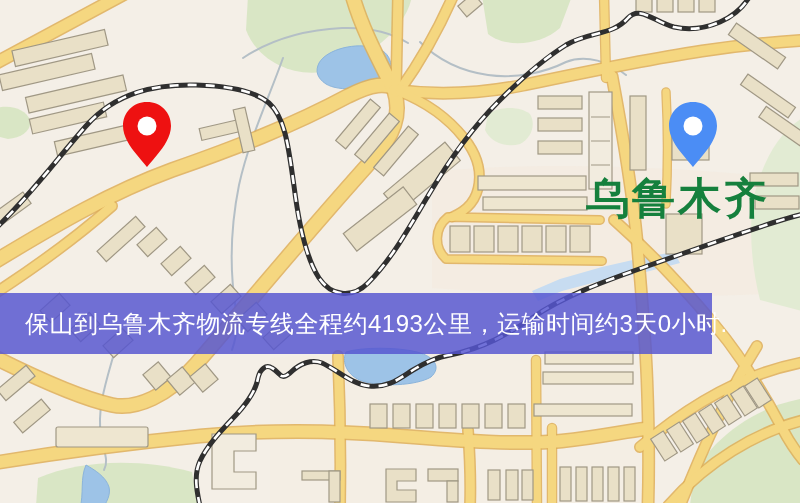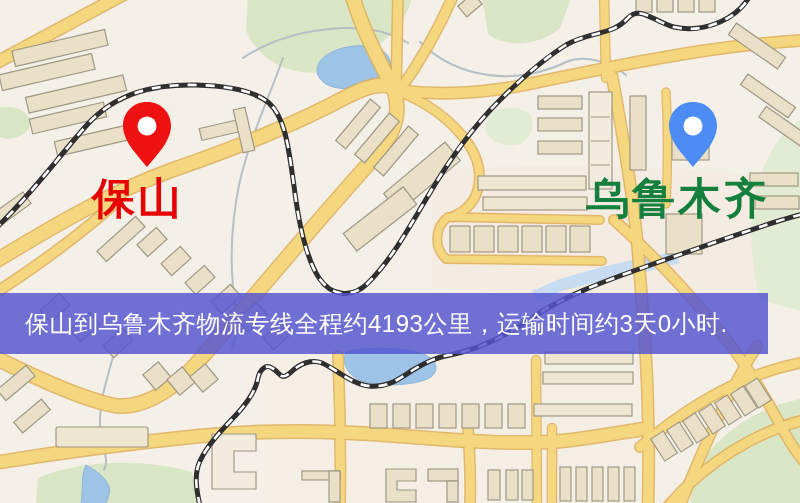--- a/index.html
+++ b/index.html
@@ -2,21 +2,21 @@
 <html><head>
 <meta charset="utf-8">
 <style>
   html,body{margin:0;padding:0;background:#ddd;}
   .map-wrap{
     position:relative;width:800px;height:503px;overflow:hidden;
     background:#f4efe7;font-family:"Liberation Sans",sans-serif;
   }
   svg.map-svg{position:absolute;left:0;top:0;filter:blur(0.3px) saturate(0.97);}
   .route-banner{
-    position:absolute;left:0;top:293px;width:768px;height:61px;
+    position:absolute;left:0;top:293px;width:712px;height:61px;
     background:rgba(86,86,208,0.84);
     display:flex;align-items:center;box-sizing:border-box;
     padding:0 8px 0 25px;
   }
   .route-banner .banner-text{
     color:#ffffff;font-size:24px;line-height:1;white-space:nowrap;
     letter-spacing:0.5px;
   }
   .city-label{
     position:absolute;font-size:43px;line-height:1;font-weight:600;
@@ -266,16 +266,15 @@
   <svg class="pin origin" viewBox="0 0 52 68">
     <path d="M26,1 C12,1 2,11.5 2,25 C2,35 9,46 16,54 C21,60 26,66 26,66 C26,66 31,60 36,54 C43,46 50,35 50,25 C50,11.5 40,1 26,1 Z" fill="#ee1111"></path>
     <circle cx="26" cy="25" r="9.5" fill="#ffffff"></circle>
   </svg>
 
   <svg class="pin dest" viewBox="0 0 52 68">
     <path d="M26,1 C12,1 2,11.5 2,25 C2,35 9,46 16,54 C21,60 26,66 26,66 C26,66 31,60 36,54 C43,46 50,35 50,25 C50,11.5 40,1 26,1 Z" fill="#4b8df5"></path>
     <circle cx="26" cy="25" r="9.5" fill="#ffffff"></circle>
   </svg>
 
-  <div class="city-label origin">保山</div>
   <div class="city-label dest">乌鲁木齐</div>
 
 </div>
 
 </body></html>

